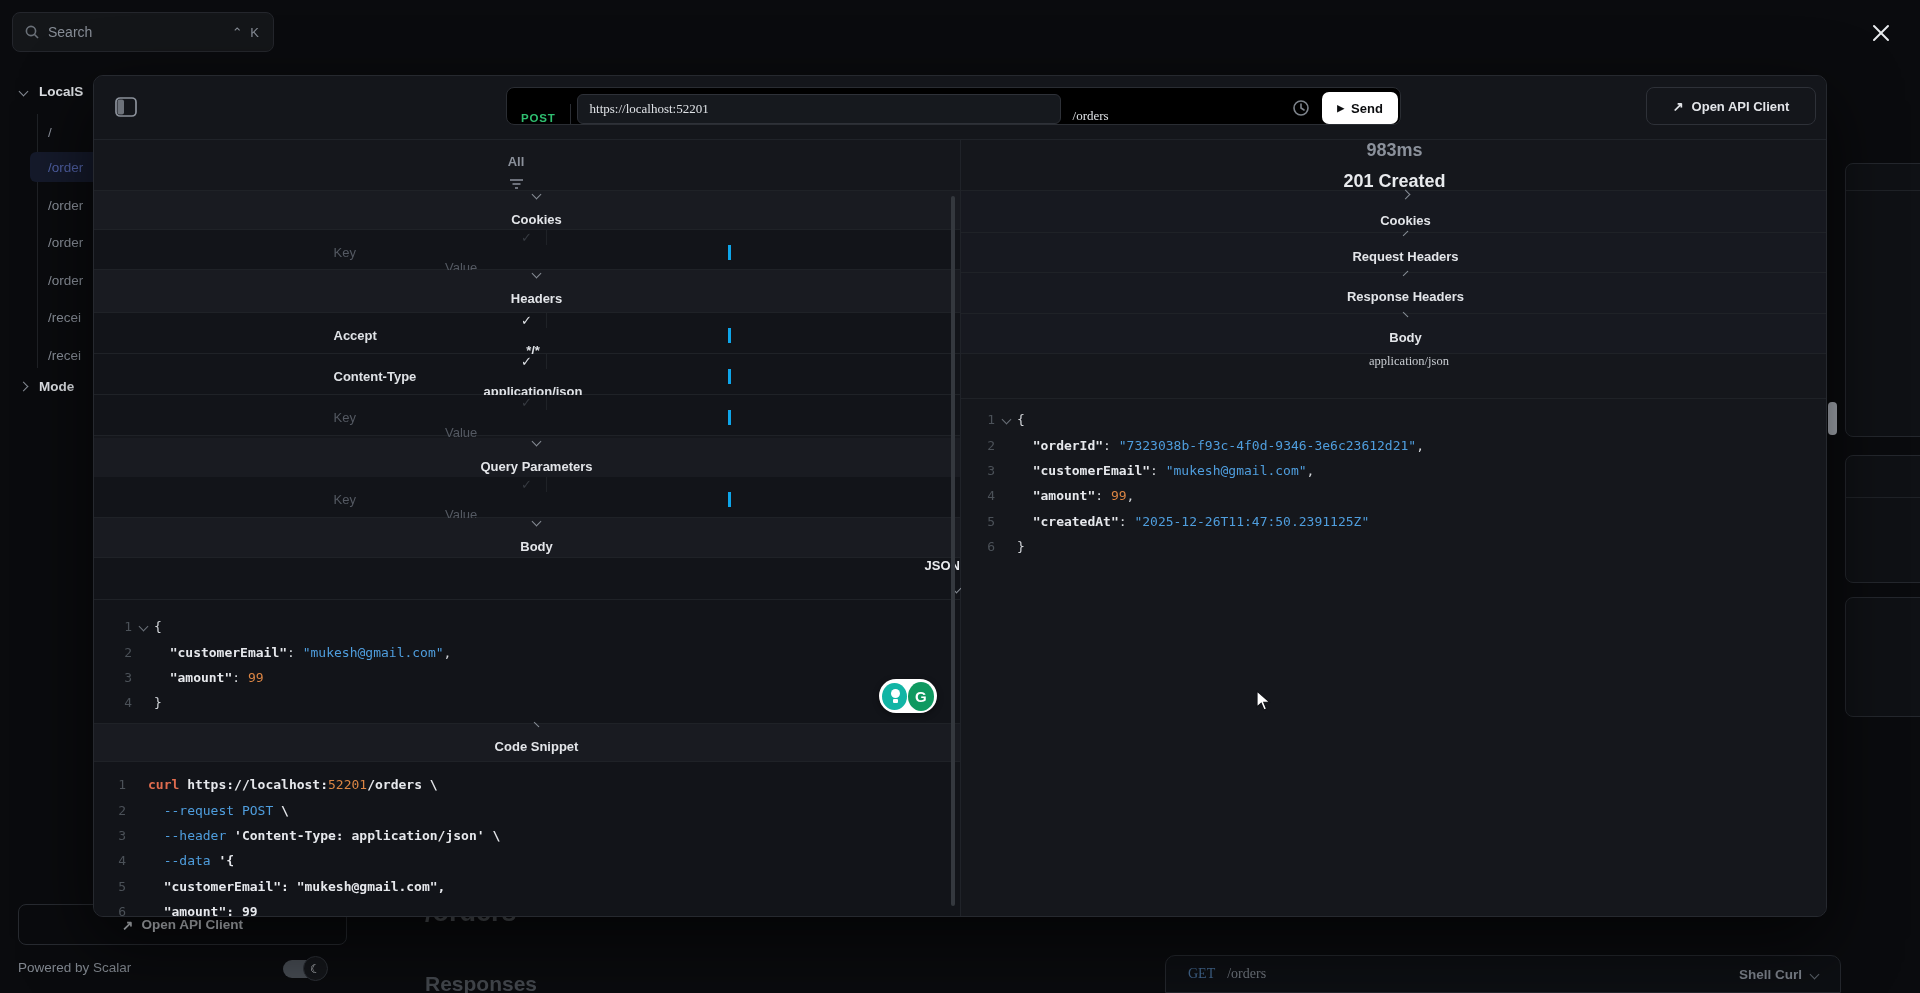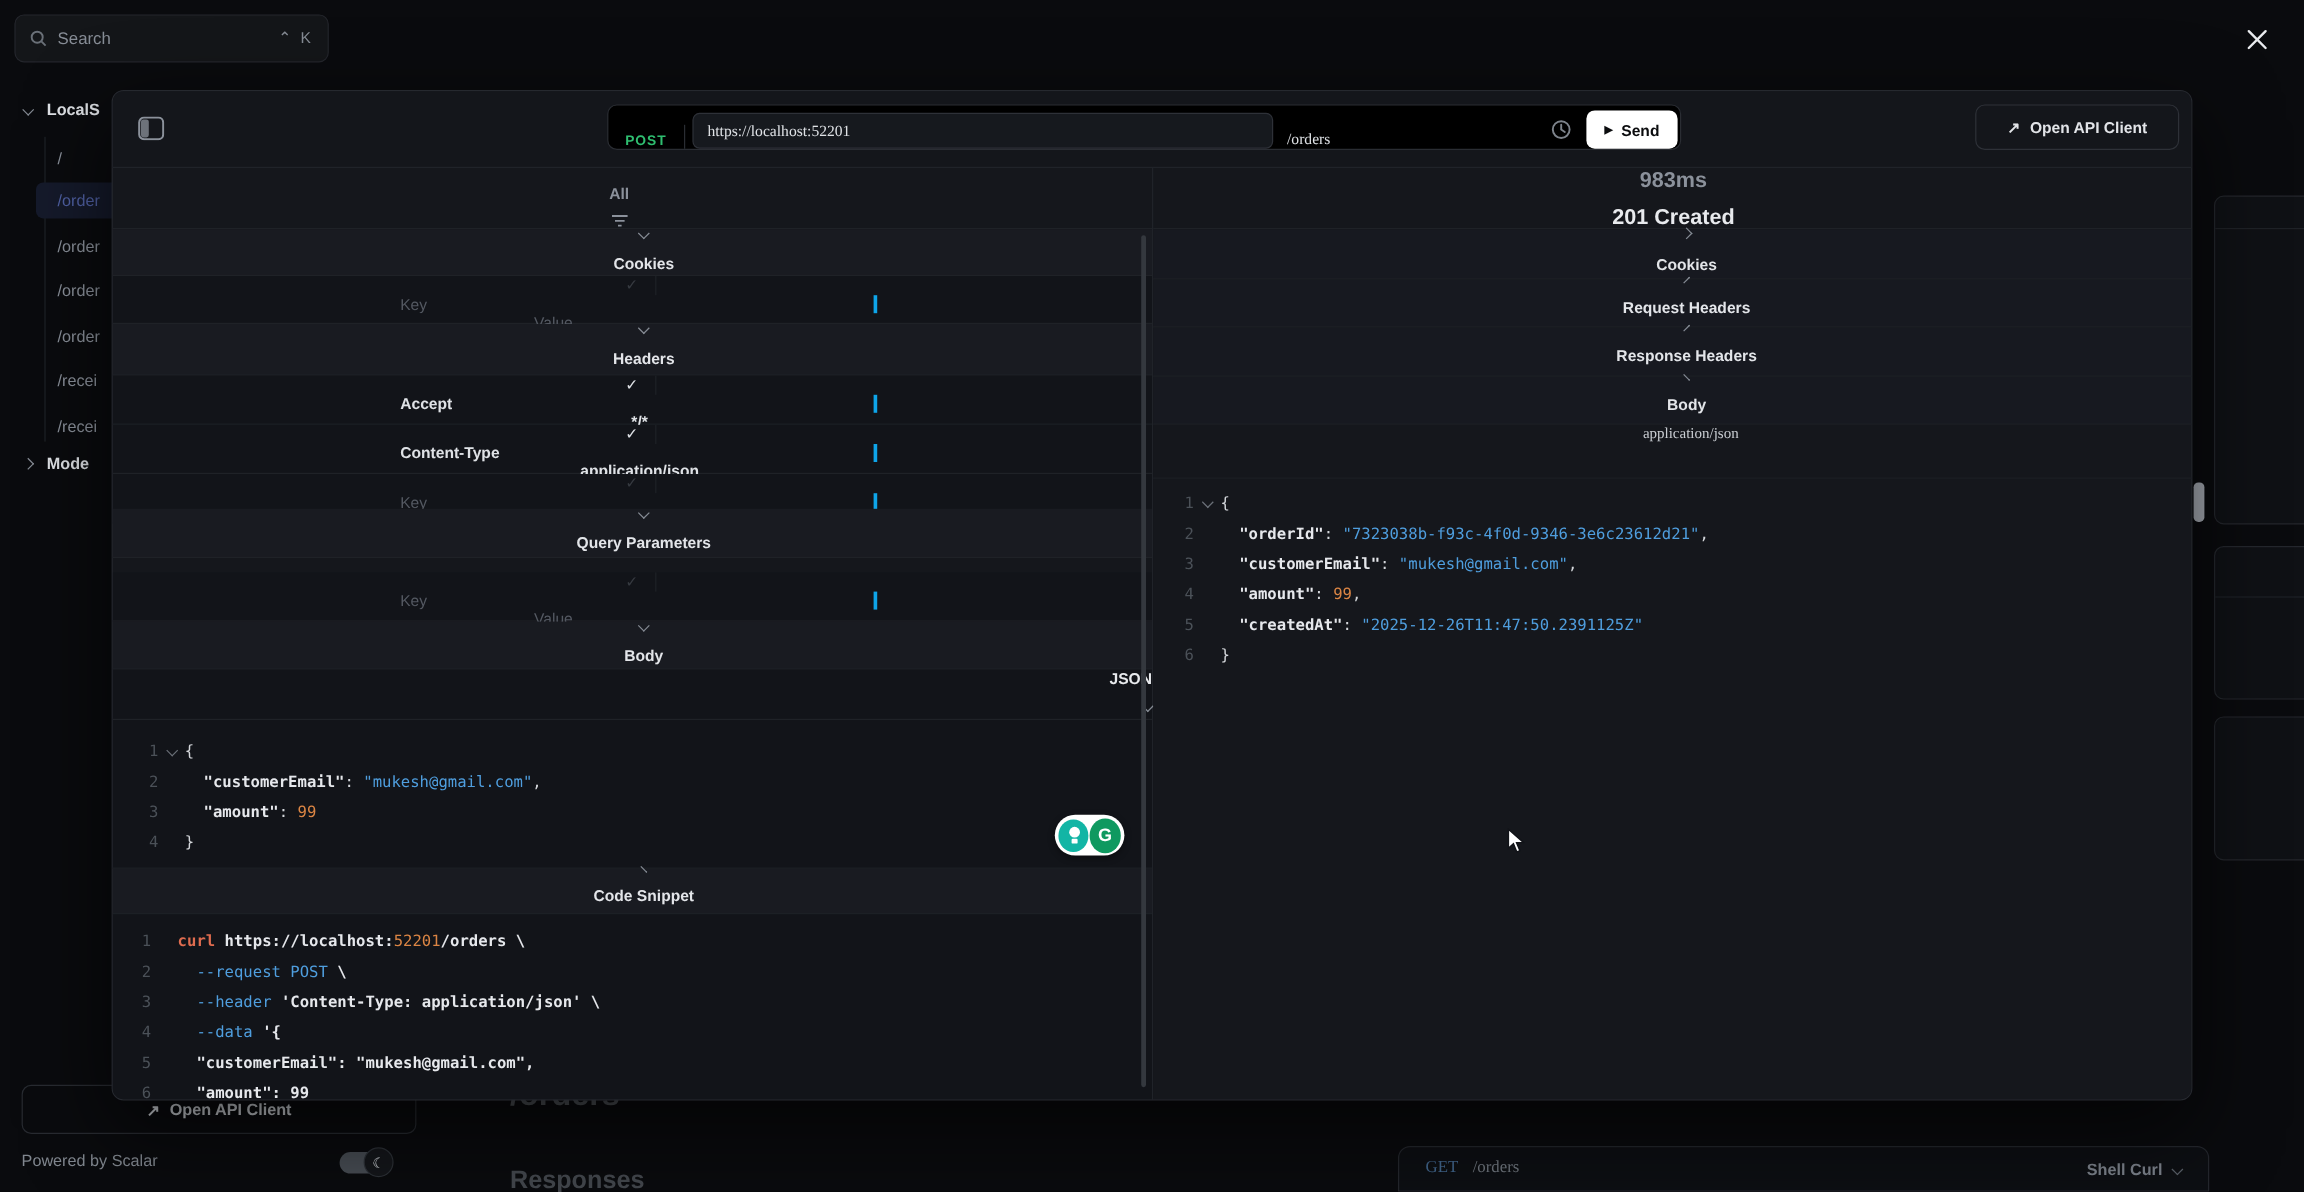--- a/index.html
+++ b/index.html
@@ -315,21 +315,21 @@
       <div class="row kv-row" style="top:255px;height:41px;">
         <span class="kv-check off">✓</span>
         <span class="kv-key">
             <input class="cell-input" placeholder="Key" style="">
           </span>
         <span class="kv-val">
             <input class="cell-input" placeholder="Value" style="">
           </span>
       </div>
 
-      <div class="row sec-hdr" style="top:284px;height:41px;">
+      <div class="row sec-hdr" style="top:298px;height:41px;">
         <span class="chev"></span>
         <span>Query Parameters</span>
       </div>
       <div class="row kv-row" style="top:337px;height:41px;">
         <span class="kv-check off">✓</span>
         <span class="kv-key">
             <input class="cell-input" placeholder="Key" style="">
           </span>
         <span class="kv-val">
             <input class="cell-input" placeholder="Value" style="">

